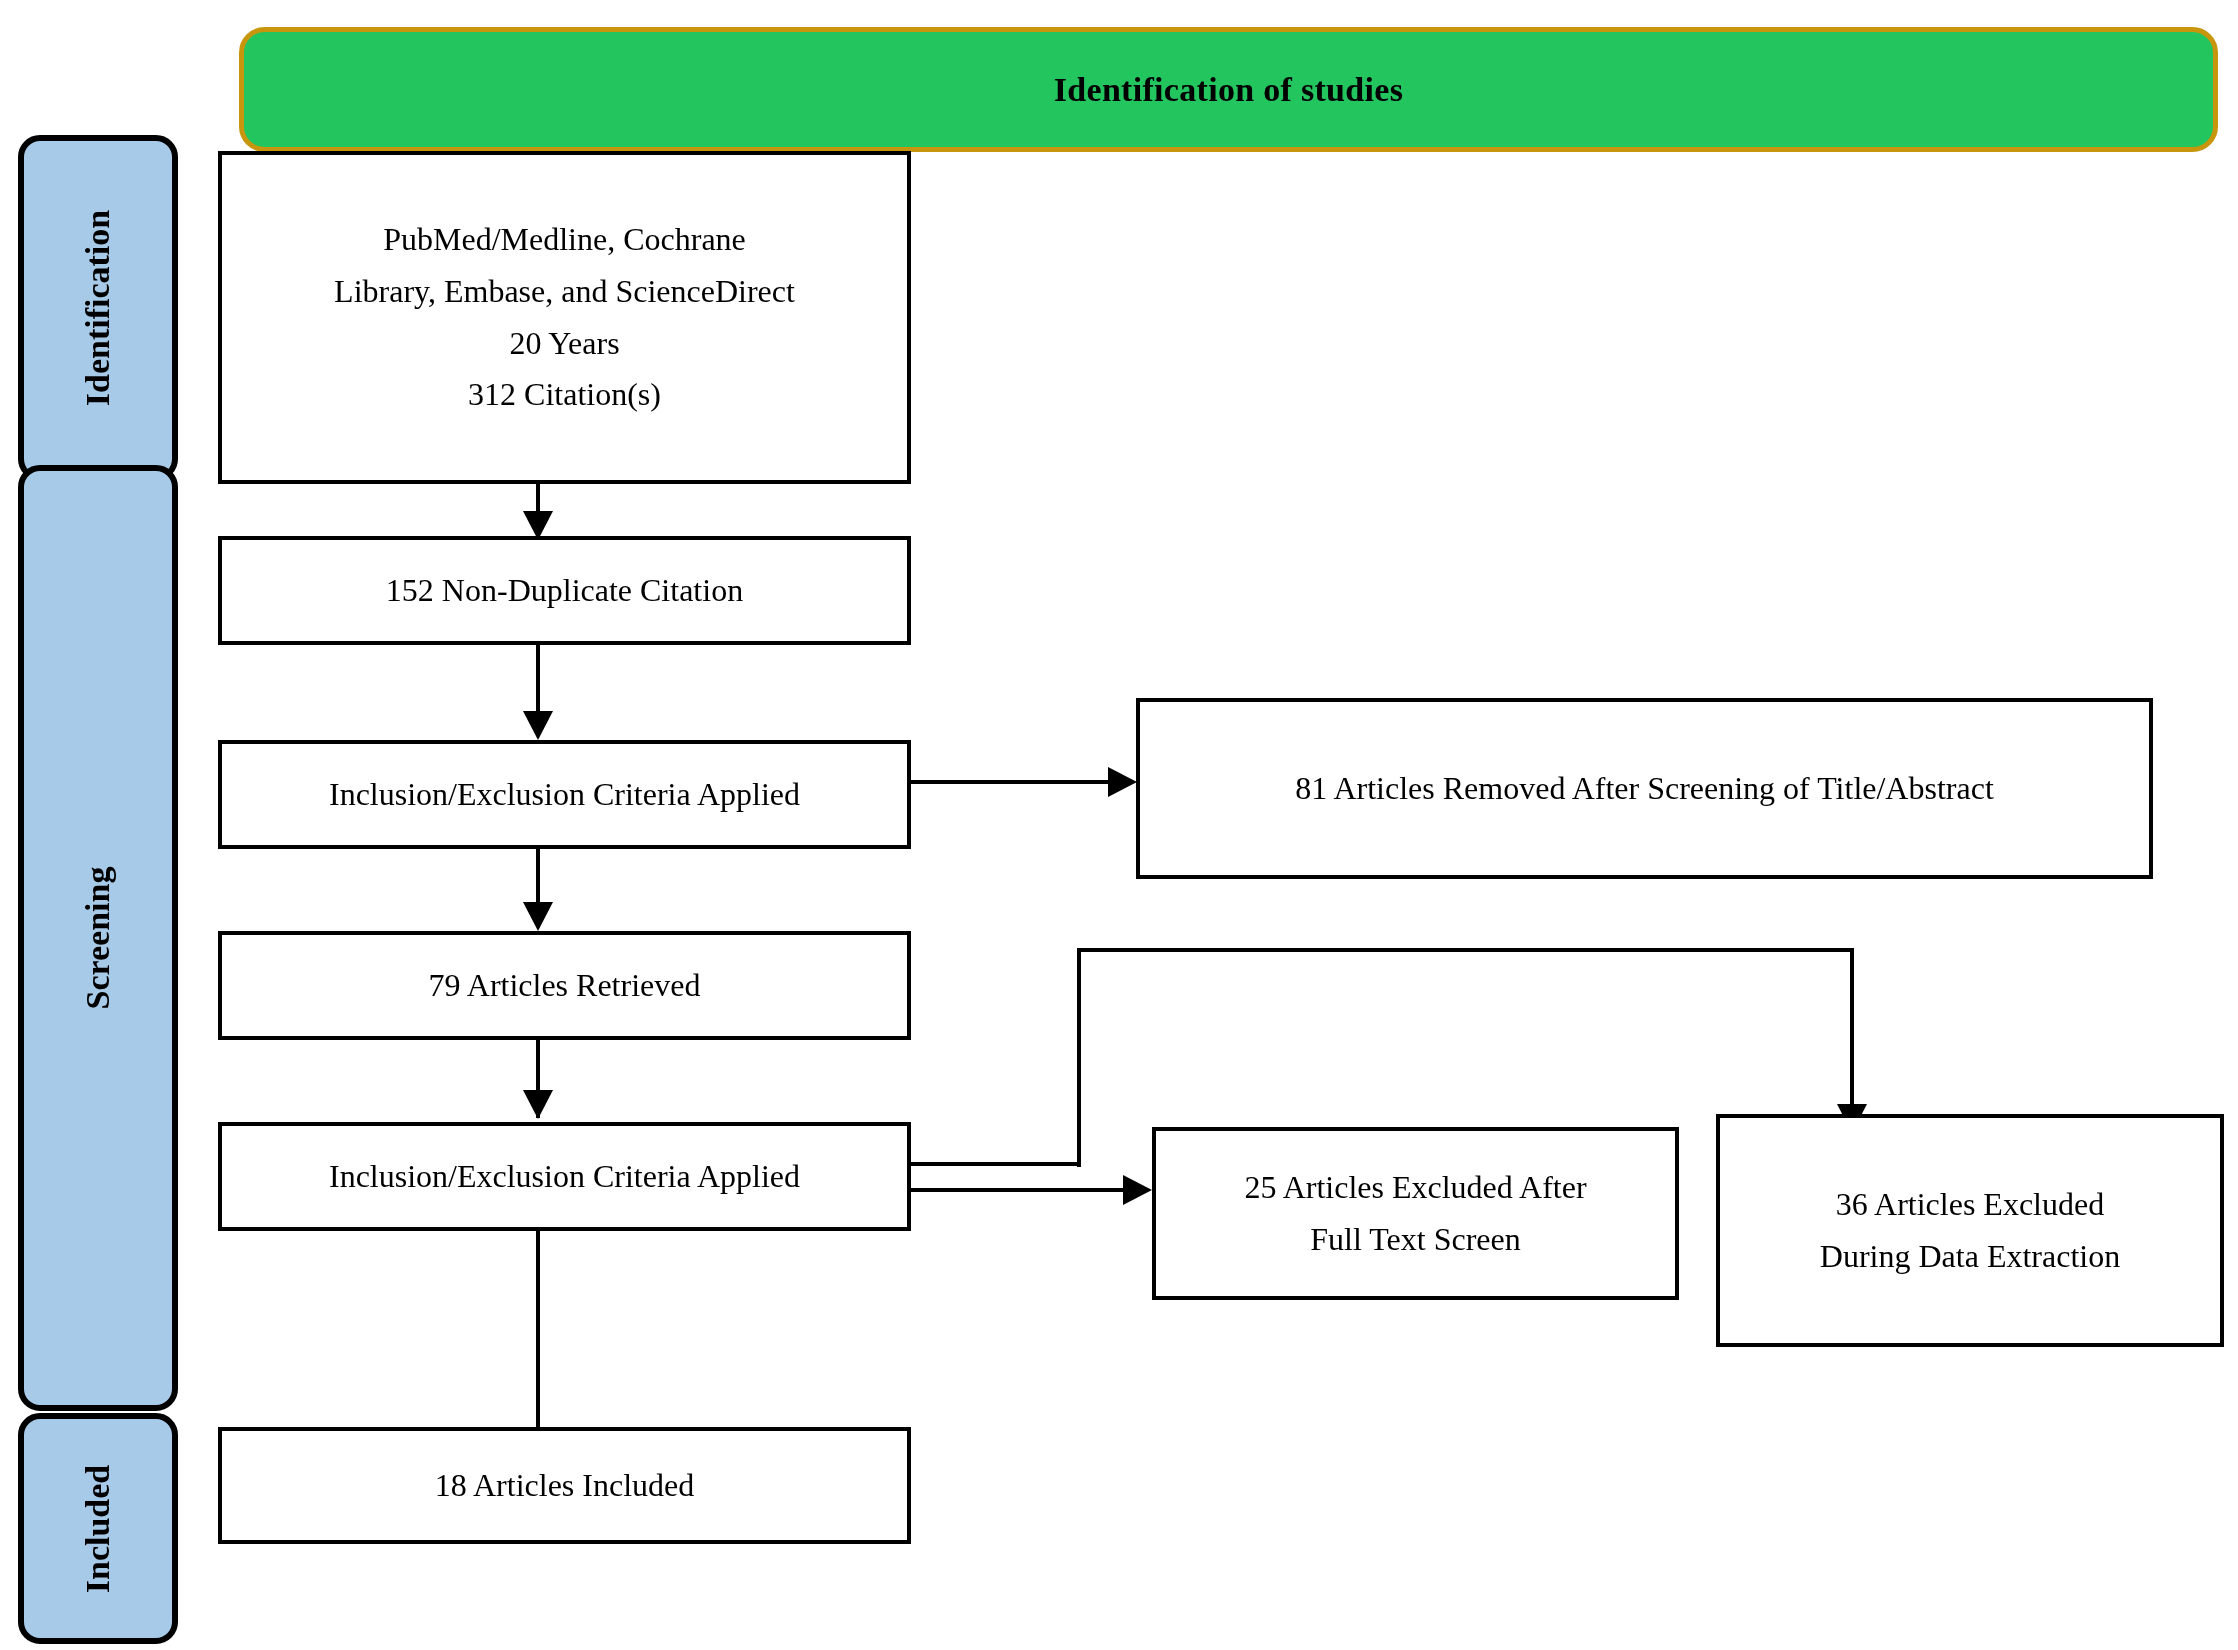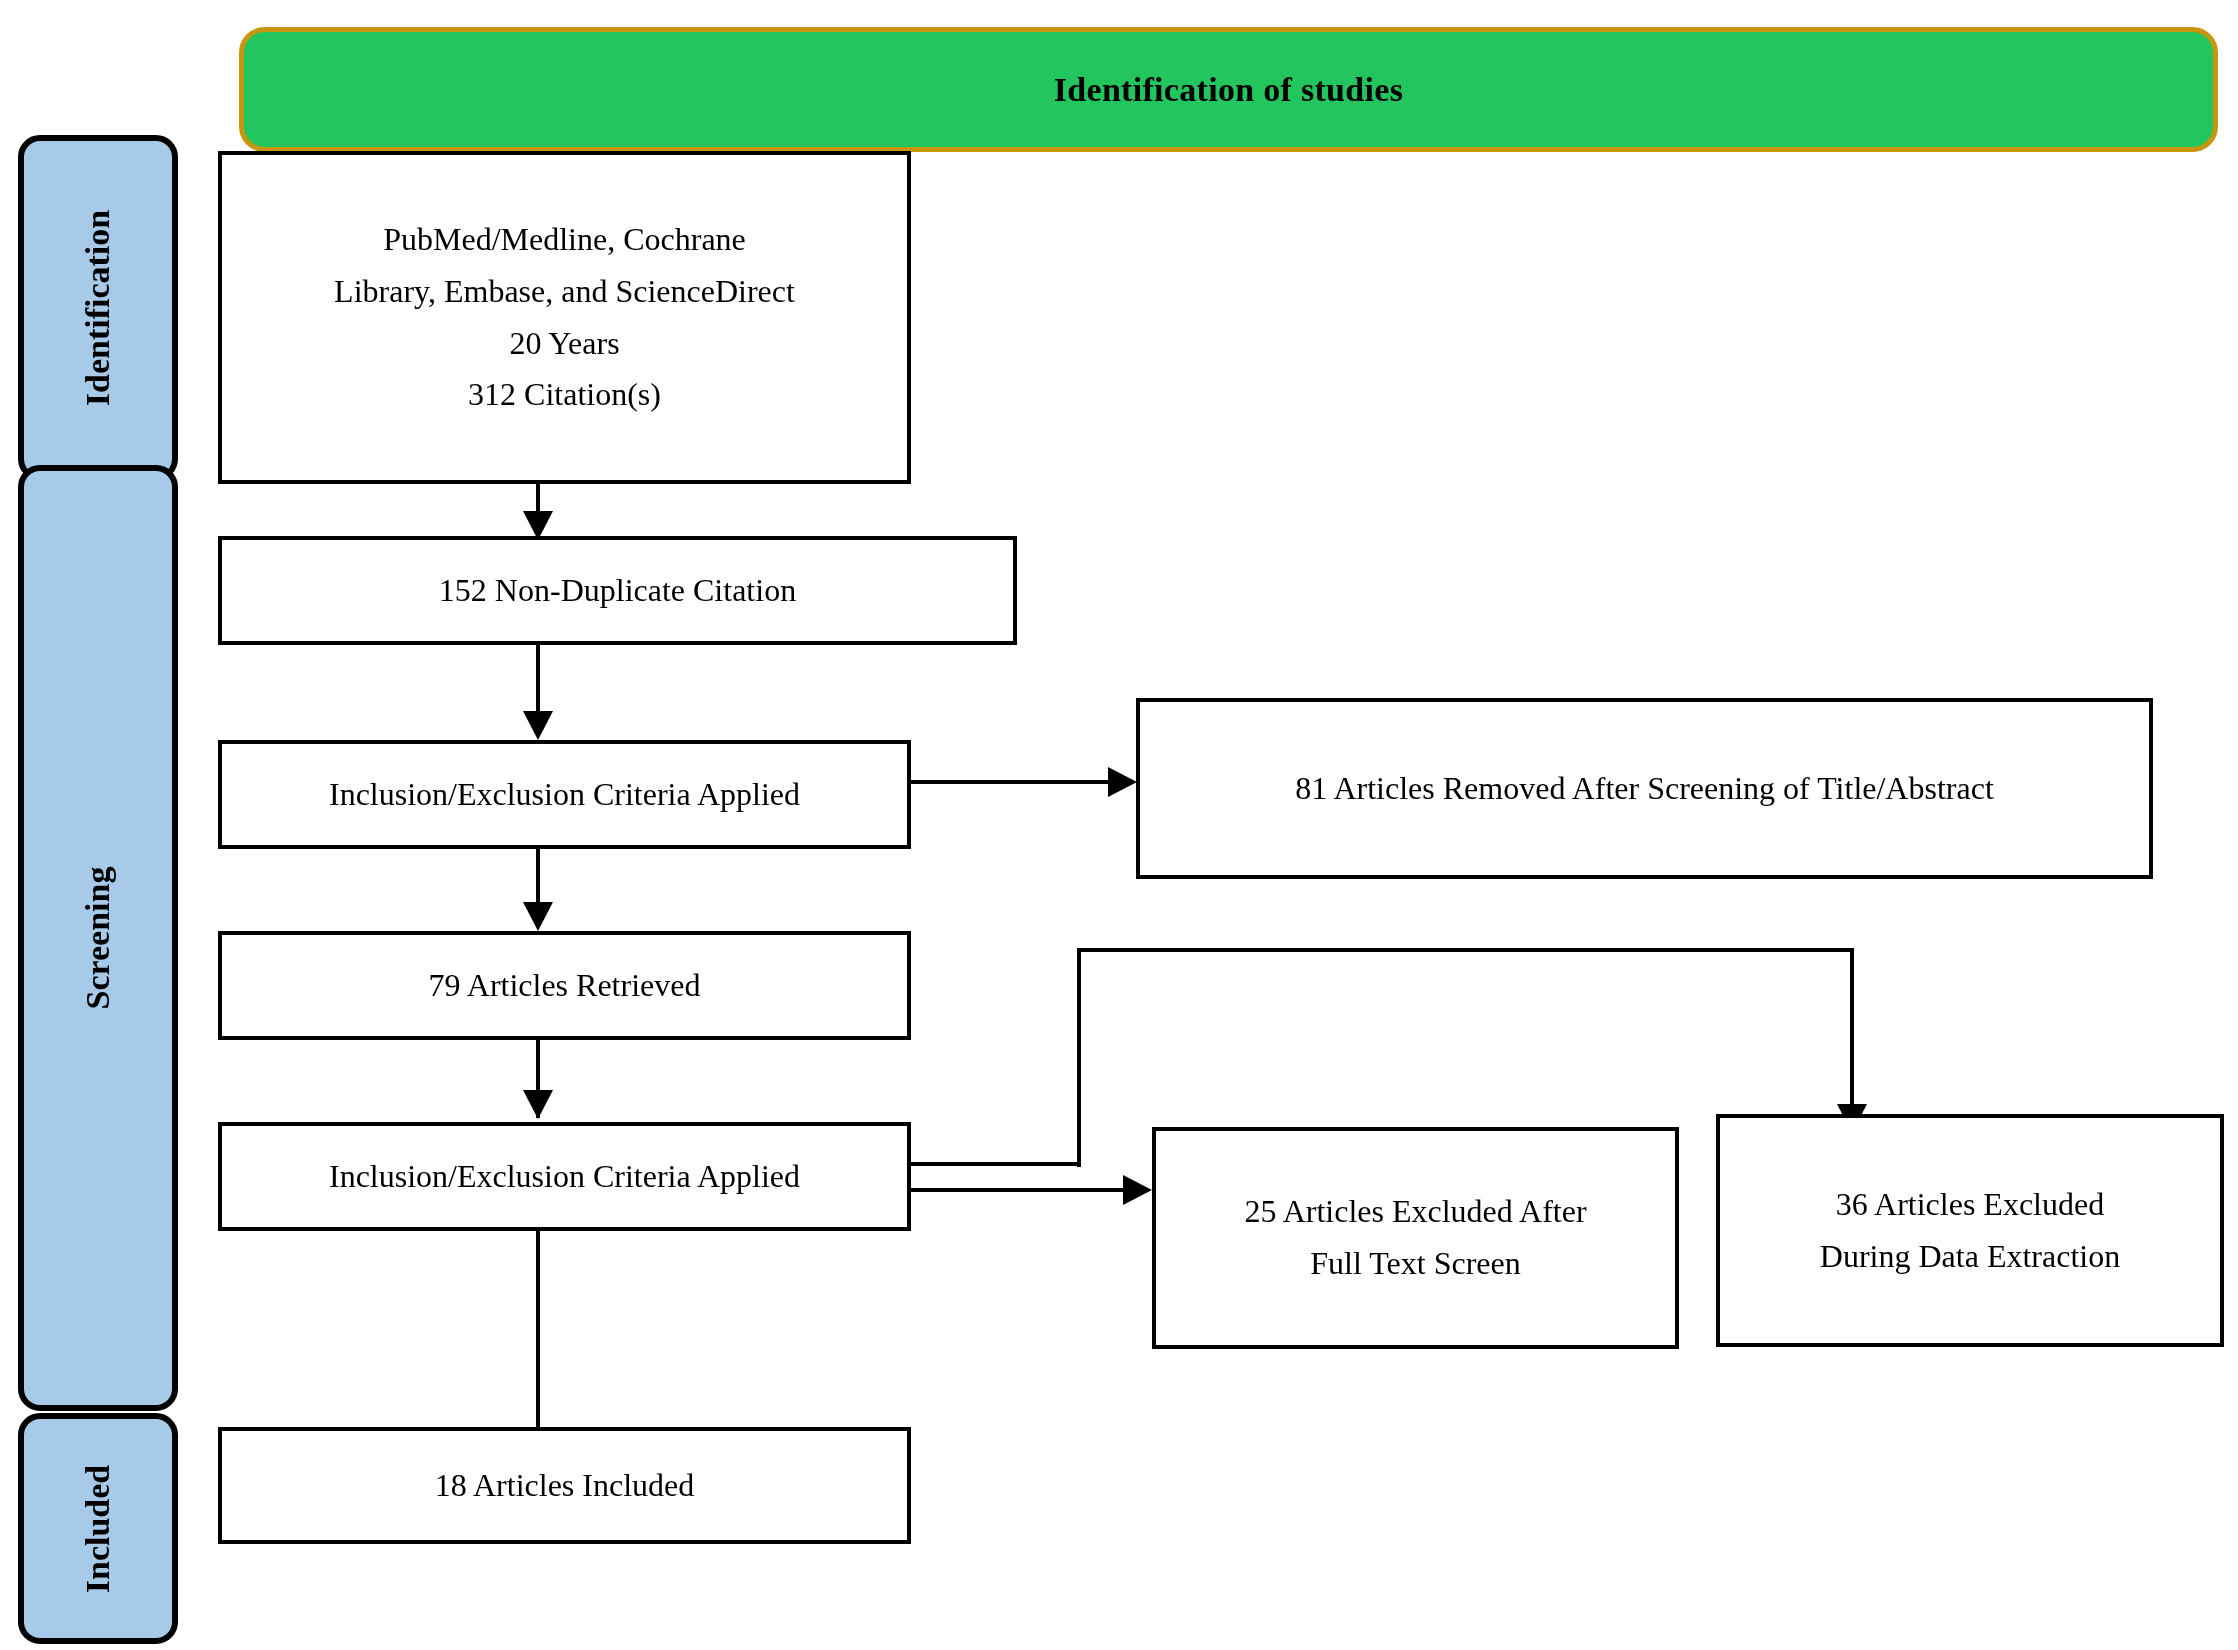--- a/index.html
+++ b/index.html
@@ -58,21 +58,21 @@
   <div class="box" style="left:218px;top:151px;width:693px;height:333px;">
     <span class="ln">PubMed/Medline, Cochrane</span>
     <span class="ln">Library, Embase, and ScienceDirect</span>
     <span class="ln">20 Years</span>
     <span class="ln">312 Citation(s)</span>
   </div>
 
   <div class="vline" style="left:536px;top:484px;width:3.9px;height:34px;"></div>
   <div class="arrow-down" style="left:523px;top:511px;"></div>
 
-  <div class="box" style="left:218px;top:536px;width:799px;height:109px;">
+  <div class="box" style="left:218px;top:536px;width:693px;height:109px;">
     <span class="ln">152 Non-Duplicate Citation</span>
   </div>
 
   <div class="vline" style="left:536px;top:645px;width:3.9px;height:79px;"></div>
   <div class="arrow-down" style="left:523px;top:711px;"></div>
 
   <div class="box" style="left:218px;top:740px;width:693px;height:109px;">
     <span class="ln">Inclusion/Exclusion Criteria Applied</span>
   </div>
 
@@ -99,21 +99,21 @@
 
   <div class="hline" style="left:911px;top:1188px;width:225px;height:3.9px;"></div>
   <div class="arrow-right" style="left:1123px;top:1175px;"></div>
 
   <div class="hline" style="left:911px;top:1162px;width:170px;height:3.9px;"></div>
   <div class="vline" style="left:1077px;top:948px;width:3.9px;height:219px;"></div>
   <div class="hline" style="left:1077px;top:948px;width:776px;height:3.9px;"></div>
   <div class="vline" style="left:1850px;top:948px;width:3.9px;height:173px;"></div>
   <div class="arrow-down" style="left:1837px;top:1104px;"></div>
 
-  <div class="box" style="left:1152px;top:1127px;width:527px;height:222px;">
+  <div class="box" style="left:1152px;top:1127px;width:527px;height:173px;">
     <span class="ln">25 Articles Excluded After</span>
     <span class="ln">Full Text Screen</span>
   </div>
 
   <div class="box" style="left:1716px;top:1114px;width:508px;height:233px;">
     <span class="ln">36 Articles Excluded</span>
     <span class="ln">During Data Extraction</span>
   </div>
 
   <div class="vline" style="left:536px;top:1231px;width:3.9px;height:235px;"></div>

